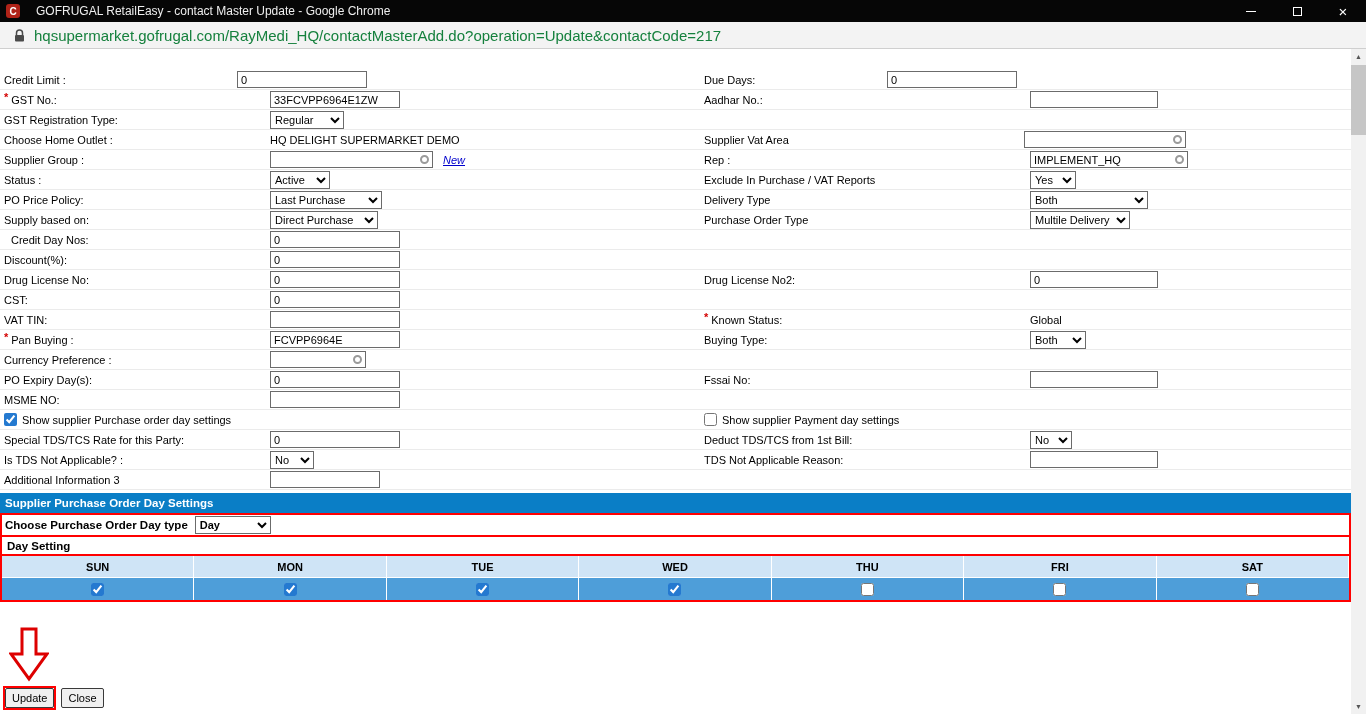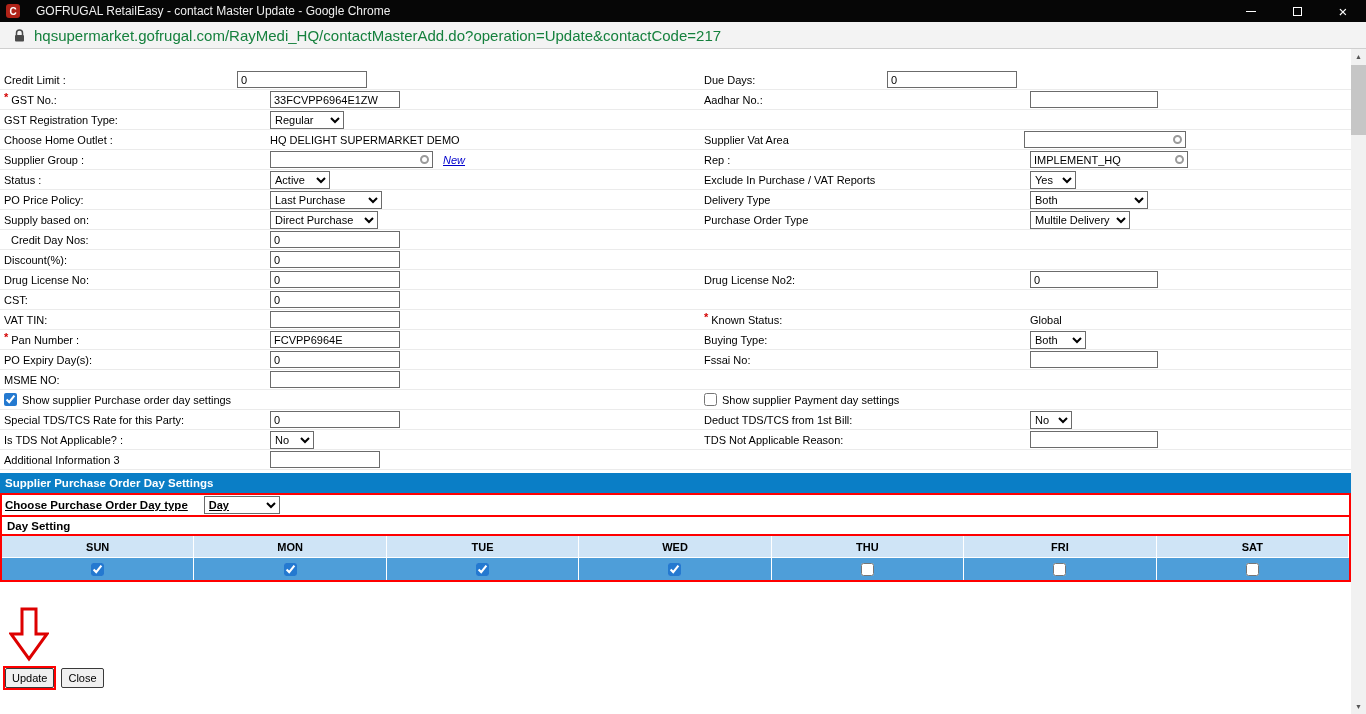--- a/index.html
+++ b/index.html
@@ -50,22 +50,22 @@
   .link-new { color:#0000cc; text-decoration:underline; font-style:italic; margin-left:10px;
               font-size:11px; cursor:pointer; }
   .cbcell { display:flex; align-items:center; gap:5px; font-size:11px; white-space:nowrap; }
   input[type="checkbox"] { width:13px; height:13px; accent-color:#2479d0; }
 
   
   .section-header { height:20px; margin-top:3px; background:#0a7ec6; color:#fff;
                     font-weight:bold; font-size:11.5px; display:flex; align-items:center;
                     padding-left:5px; }
   .red-box { border:2px solid #f00; }
-  .choose-row { height:22px; display:flex; align-items:center; gap:16px; padding-left:3px;
-                border-bottom:2px solid #f00; font-size:11.5px; font-weight:bold;text-decoration:underline; }
+  .choose-row { height:22px; display:flex; align-items:center; gap:7px; padding-left:3px;
+                border-bottom:2px solid #f00; font-size:11.5px; font-weight:bold; }
   .day-sub { height:19px; display:flex; align-items:center; padding-left:5px;
              border-bottom:2px solid #f00; font-size:11.5px; font-weight:bold; }
   .day-table { display:grid; grid-template-columns:repeat(7,1fr); }
   .day-head { background:#cfe4f6; height:22px; display:flex; align-items:center;
               justify-content:center; font-weight:bold; font-size:11px;
               border-right:1px solid #fff; border-bottom:1px solid #fff; }
   .day-cell { background:#4e9ed9; height:22px; display:flex; align-items:center;
               justify-content:center; border-right:1px solid #fff; }
   .day-head:last-of-type, .day-cell:last-of-type { border-right:none; }
 
@@ -250,30 +250,41 @@
     <div class="fld">
         <input class="txt w130" value="" style="">
       </div>
     <div class="lbl"><span class="req">*</span><span>Known Status:</span></div>
     <div class="fld">
         <span class="static">Global</span>
       </div>
   </div>
 
   <div class="row">
-    <div class="lbl"><span class="req">*</span><span>Pan Number :</span></div>
+    <div class="lbl"><span class="req">*</span><span>Pan Buying :</span></div>
     <div class="fld">
         <input class="txt w130" value="FCVPP6964E" style="">
       </div>
     <div class="lbl">Buying Type:</div>
     <div class="fld">
         <select class="sel" style="width:56px"><option>Both</option></select>
       </div>
   </div>
 
+  <div class="row">
+    <div class="lbl">Currency Preference :</div>
+    <div class="fld">
+        <span class="lookup" style="width:96px">
+          <input class="txt" value="" style="">
+          <span class="ring"></span>
+        </span>
+      </div>
+    <div class="lbl"></div>
+      <div class="fld"></div>
+  </div>
 
   <div class="row">
     <div class="lbl">PO Expiry Day(s):</div>
     <div class="fld">
         <input class="txt w130" value="0" style="">
       </div>
     <div class="lbl">Fssai No:</div>
     <div class="fld">
         <input class="txt w128" value="" style="">
       </div>

